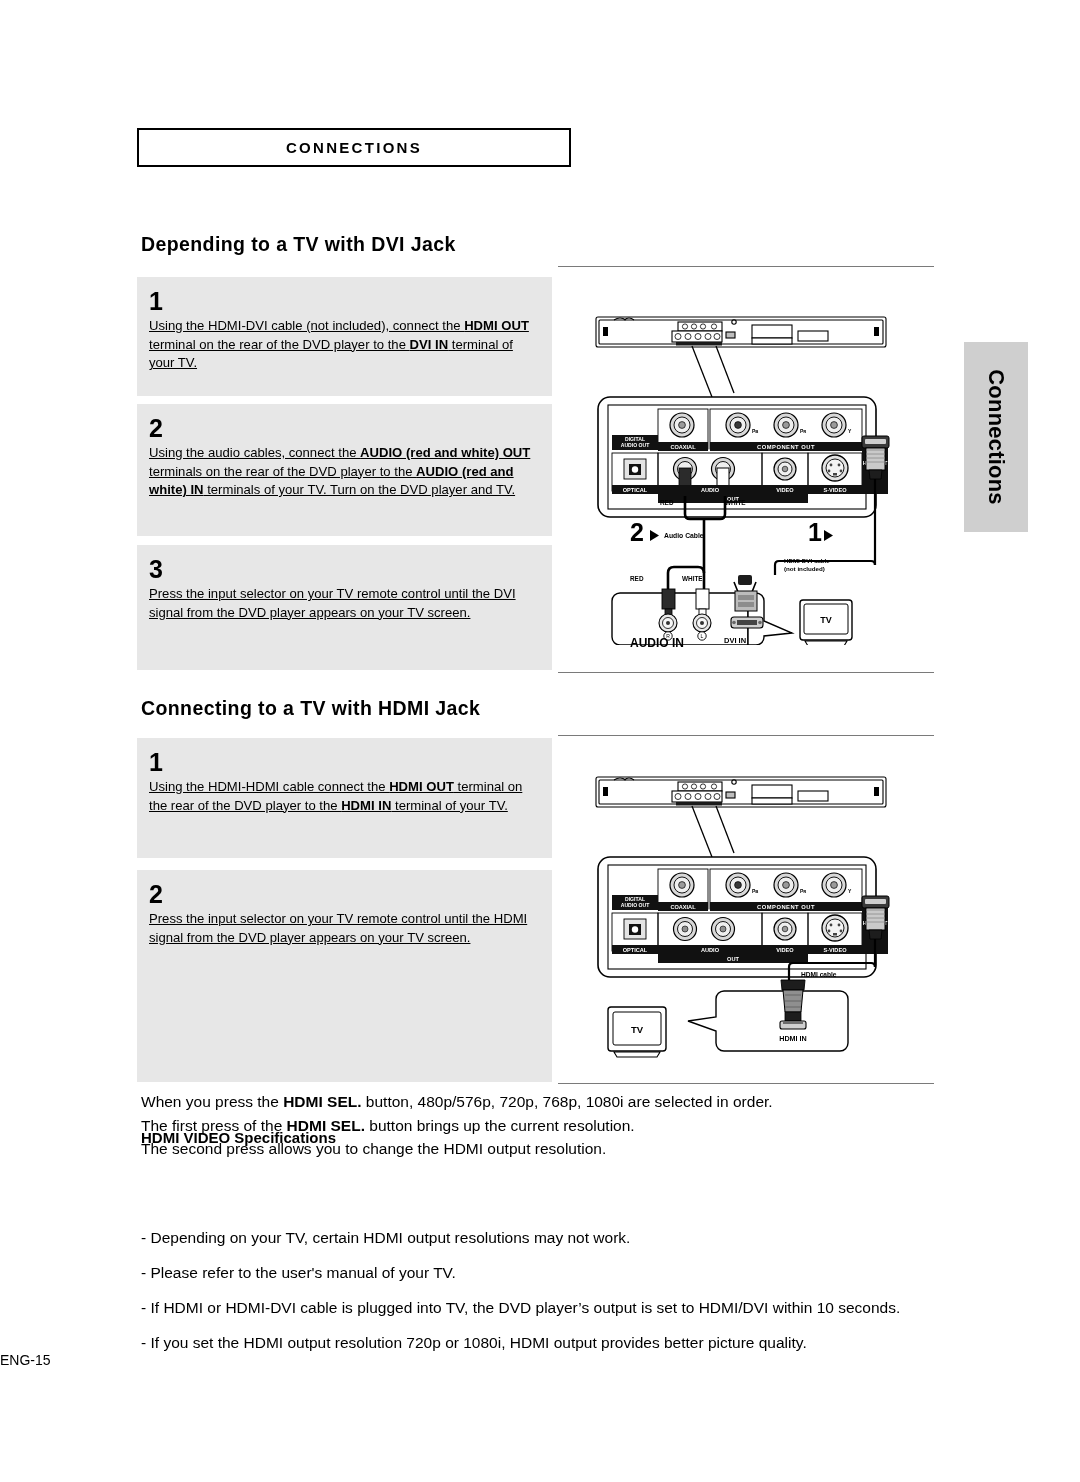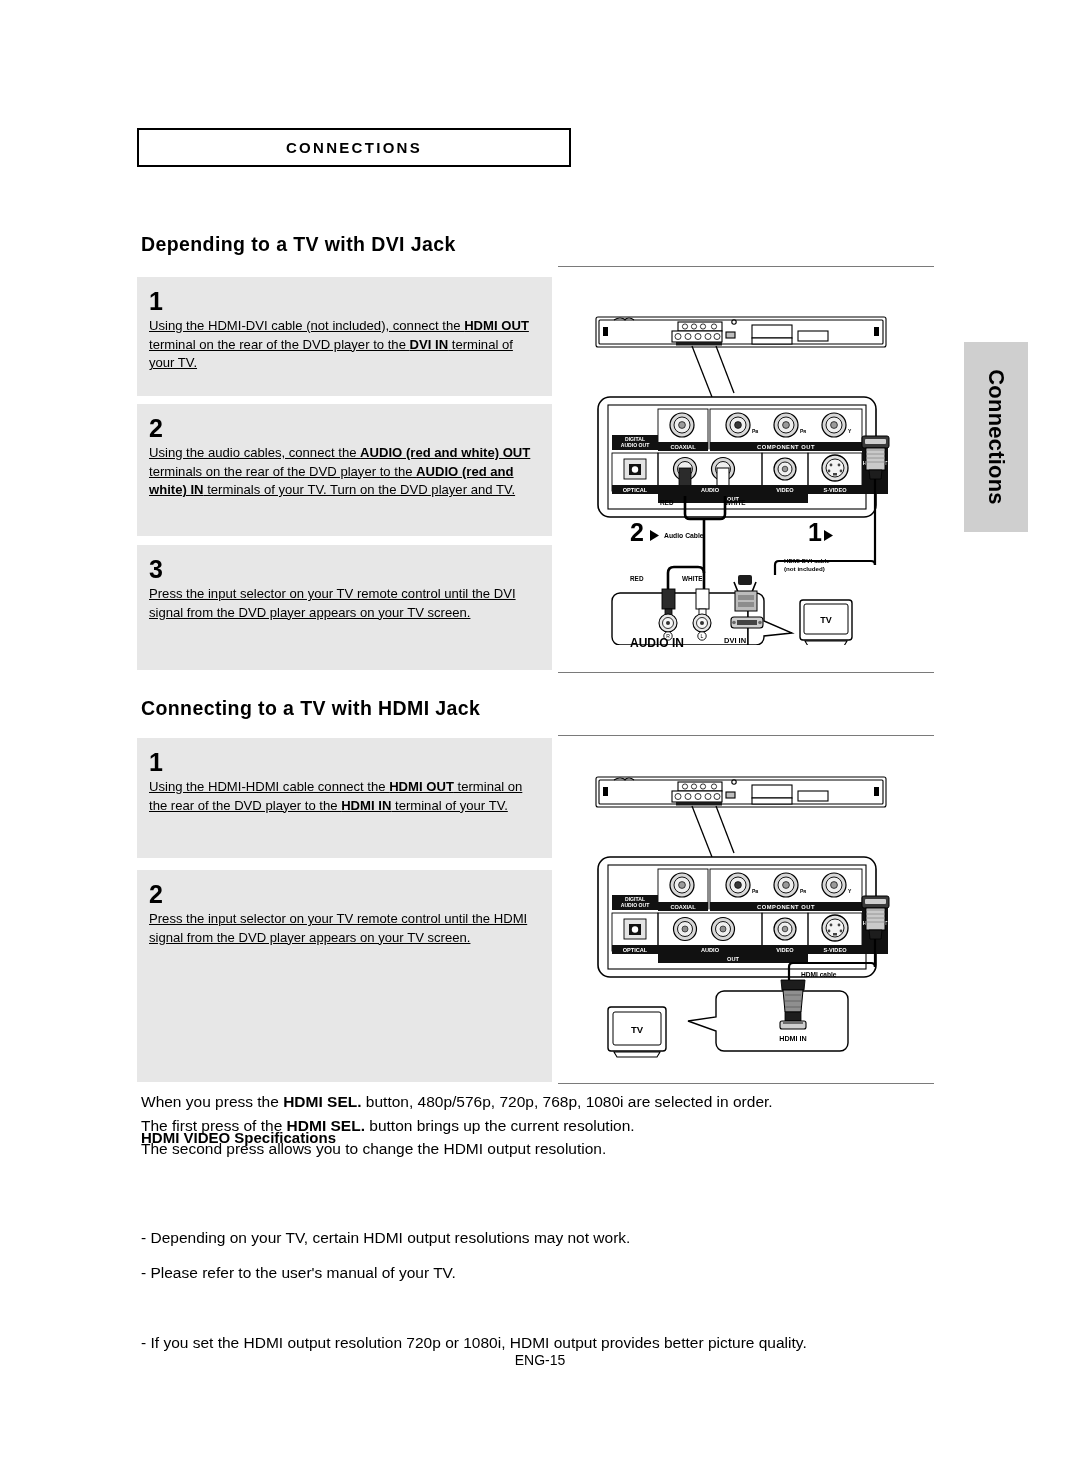--- a/index.html
+++ b/index.html
@@ -43,21 +43,21 @@
   .step .num{font-size:25px;font-weight:bold;line-height:1;margin-bottom:3px;}
   .step .body{font-size:13.1px;line-height:1.42;text-decoration:underline;}
   .step .body b{font-weight:bold;}
 
   
   .spec-title{position:absolute;left:141px;top:1129px;font-size:15px;font-weight:bold;}
   .spec-p{position:absolute;left:141px;font-size:15.5px;line-height:1.52;}
   .spec-p b{font-weight:bold;}
 
   
-  .footer{position:absolute;left:0;top:1352px;width:1080px;text-align:center;font-size:14px;}
+  .footer{position:absolute;left:0;top:1352px;width:1080px;text-align:left;font-size:14px;}
 
   
   .diagram{position:absolute;}
   .diagram svg{display:block;}
 </style>
 </head>
 <body>
 
 <div class="page">
 
@@ -460,17 +460,18 @@
         <path d="M28 287 h46 l-3 5 h-40 z" fill="#fff" stroke="#000" stroke-width="1.1"></path>
         <text x="51" y="268" text-anchor="middle" font-family="Liberation Sans, sans-serif" font-size="9.5" font-weight="bold">TV</text>
       </g>
     </svg>
   </div>
 
   <div class="spec-title">HDMI VIDEO Specifications</div>
   <div class="spec-p" style="top:1090px;width:790px;">When you press the <b>HDMI SEL.</b> button, 480p/576p, 720p, 768p, 1080i are selected in order.<br>The first press of the <b>HDMI SEL.</b> button brings up the current resolution.<br>The second press allows you to change the HDMI output resolution.</div>
   <div class="spec-p" style="top:1261px;width:800px;">- Please refer to the user's manual of your TV.</div>
   <div class="spec-p" style="top:1226px;width:800px;">- Depending on your TV, certain HDMI output resolutions may not work.</div>
+  <div class="spec-p" style="top:1296px;width:830px;">- If HDMI or HDMI-DVI cable is plugged into TV, the DVD player’s output is set to HDMI/DVI within 10 seconds.</div>
   <div class="spec-p" style="top:1331px;width:830px;">- If you set the HDMI output resolution 720p or 1080i, HDMI output provides better picture quality.</div>
 
   <div class="footer">ENG-15</div>
 
 </div>
 
 </body></html>

